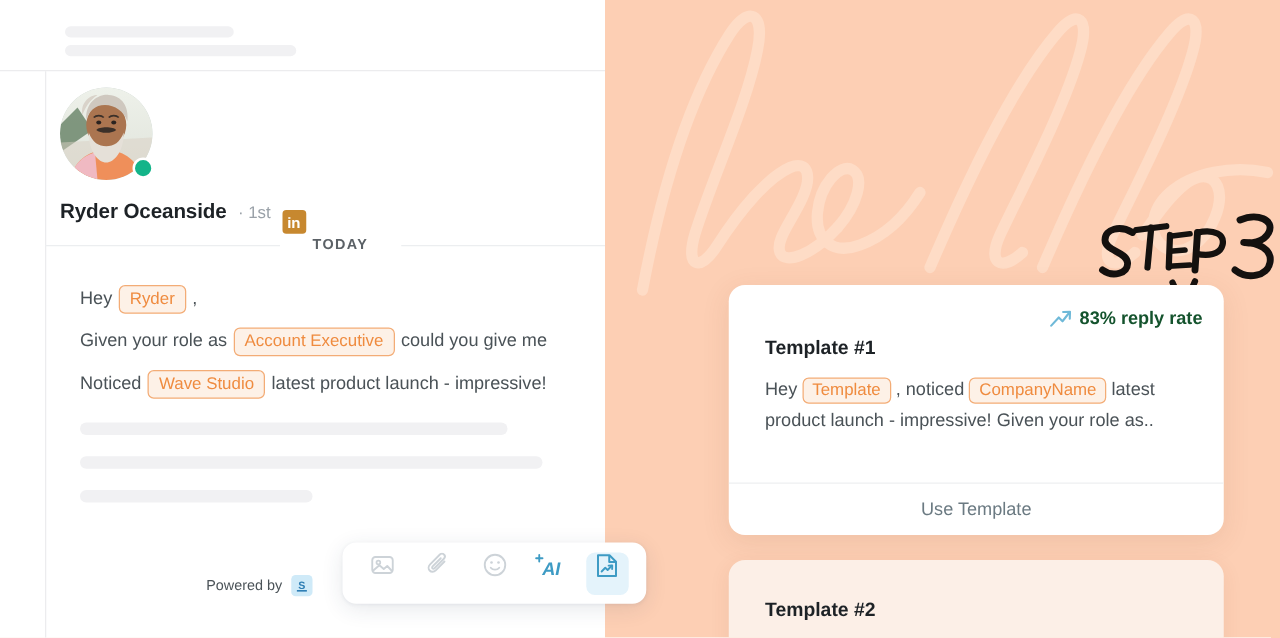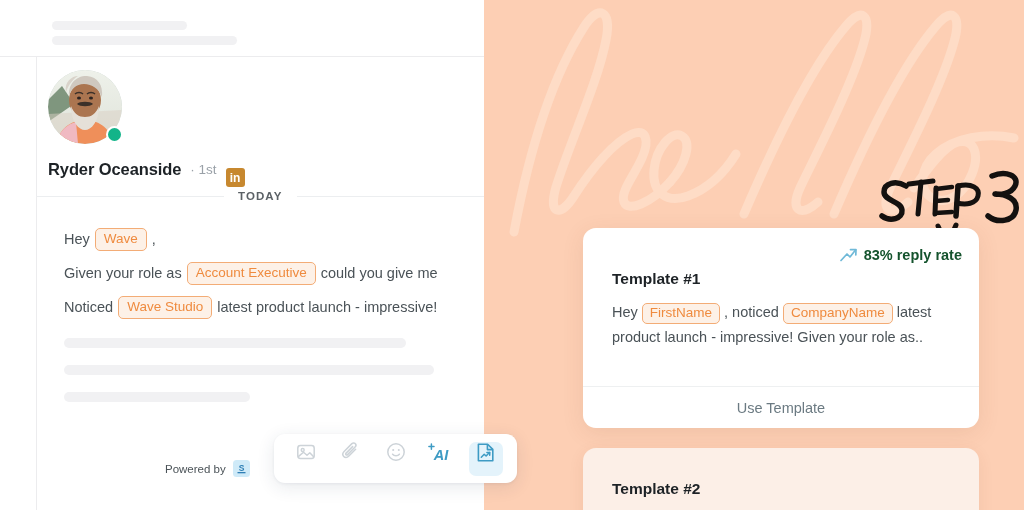--- a/index.html
+++ b/index.html
@@ -50,21 +50,21 @@
   .li-badge {
     width:19px; height:19px; border-radius:3px; background:#c7882f;
     display:flex; align-items:center; justify-content:center;
     font-size:12px; font-weight:bold; color:#ffffff; line-height:1;
     font-family:"Liberation Sans", sans-serif;
     margin-top:16px;
   }
 
   .today-row {
     position:absolute; left:36px; top:178px; width:448px;
-    display:flex; align-items:center; gap:0;
+    display:flex; align-items:center; gap:12px;
   }
   .today-line { flex:1; height:1px; background:#eceef0; }
   .today-label {
     font-size:11.5px; font-weight:bold; letter-spacing:1.1px;
     color:#5b6166; padding:0 14px;
   }
   .today-line-left { flex:0 0 188px; }
 
   .msg-body { position:absolute; left:64px; top:216px; width:420px; }
   .msg-line {
@@ -193,21 +193,21 @@
       <svg width="17" height="14" viewBox="0 0 17 14">
         <path d="M1 12.5 L 7 6 L 10 9 L 15.5 2" fill="none" stroke="#6fb9d8" stroke-width="1.7" stroke-linecap="round" stroke-linejoin="round"></path>
         <path d="M10.5 1.6 L 16 1.5 L 15.8 7" fill="none" stroke="#6fb9d8" stroke-width="1.7" stroke-linecap="round" stroke-linejoin="round"></path>
       </svg>
       <span>83% reply rate</span>
     </div>
 
     <div class="tpl-title">Template #1</div>
 
     <div class="tpl-body">
-      <span>Hey</span><span class="token">FirstName</span><span>, noticed</span><span class="token">CompanyName</span><span>latest product launch - impressive! Given your role as..</span>
+      <span>Hey</span><span class="token">Template</span><span>, noticed</span><span class="token">CompanyName</span><span>latest product launch - impressive! Given your role as..</span>
     </div>
 
     <div class="tpl-divider"></div>
     <div class="use-tpl">Use Template</div>
   </div>
 
   <div class="tpl-card-2">
     <div class="tpl-title-2">Template #2</div>
   </div>
 
@@ -267,21 +267,21 @@
 
     <div class="today-row">
       <span class="today-line today-line-left"></span>
       <span class="today-label">TODAY</span>
       <span class="today-line"></span>
     </div>
 
     <div class="msg-body">
       <div class="msg-line">
         <span>Hey</span>
-        <span class="token">Wave</span>
+        <span class="token">Ryder</span>
         <span>,</span>
       </div>
       <div class="msg-line">
         <span>Given your role as</span>
         <span class="token">Account Executive</span>
         <span>could you give me</span>
       </div>
       <div class="msg-line">
         <span>Noticed</span>
         <span class="token">Wave Studio</span>

